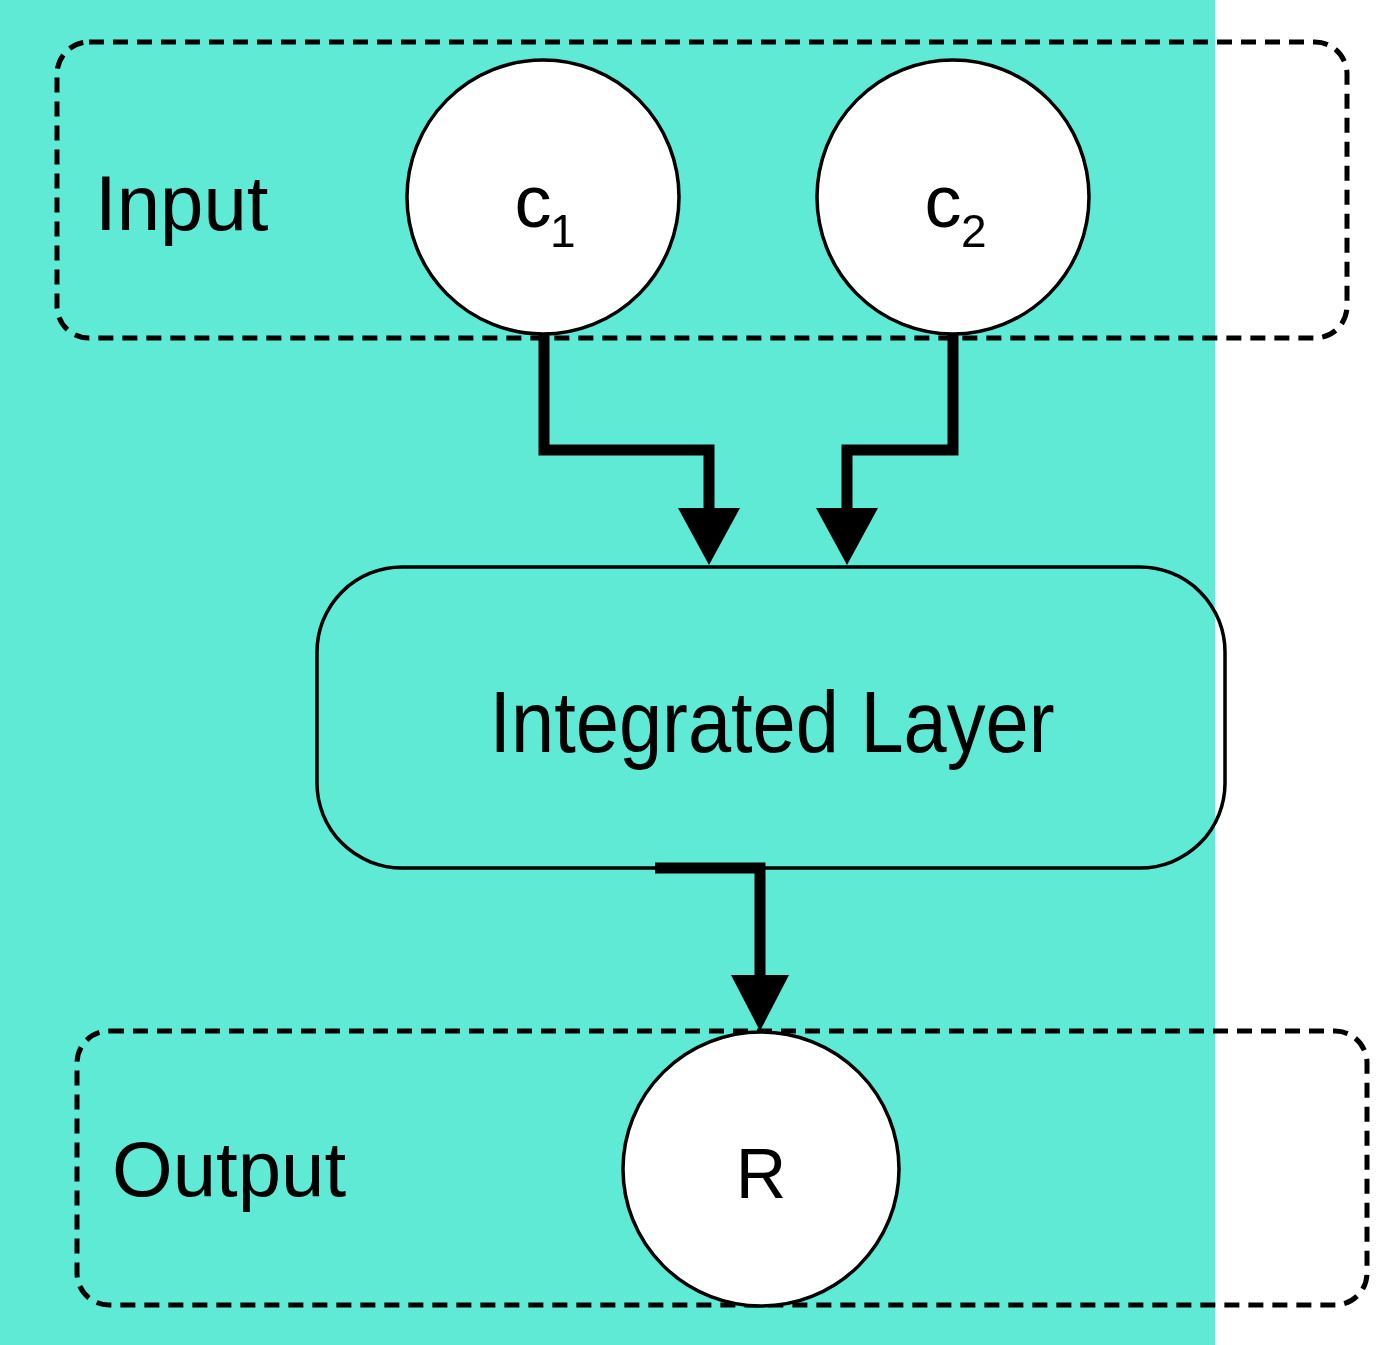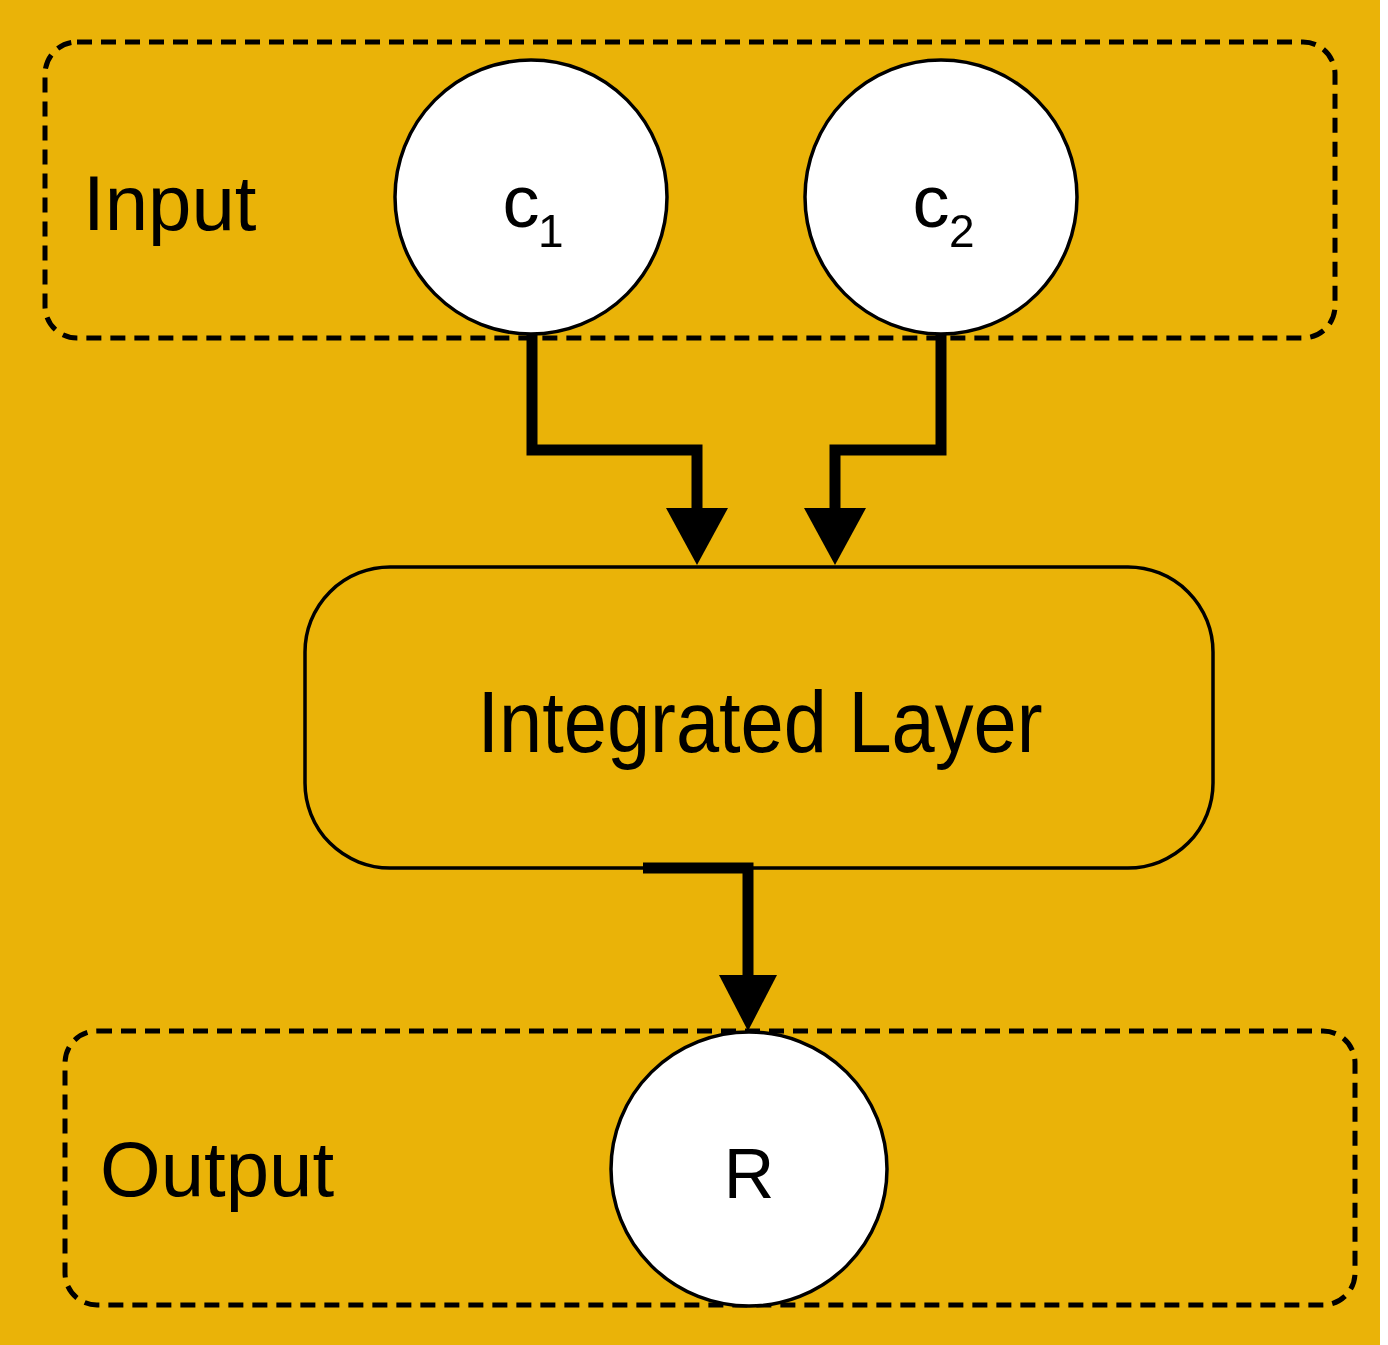--- a/index.html
+++ b/index.html
@@ -2,24 +2,25 @@
 <html><head>
 <meta charset="utf-8">
 <style>
   html, body {
     margin: 0;
     padding: 0;
     background: #ffffff;
   }
   .canvas {
     position: relative;
-    width: 1380px;
+    width: 1203px;
     height: 1345px;
-    background: #eab308;
+    background: #5eead4;
     font-family: "Liberation Sans", "DejaVu Sans", sans-serif;
+    padding-left: 12px;
   }
   svg {
     display: block;
     width: 1388px;
     height: 1345px;
   }
   .shape {
     fill: none;
     stroke: #000000;
   }

